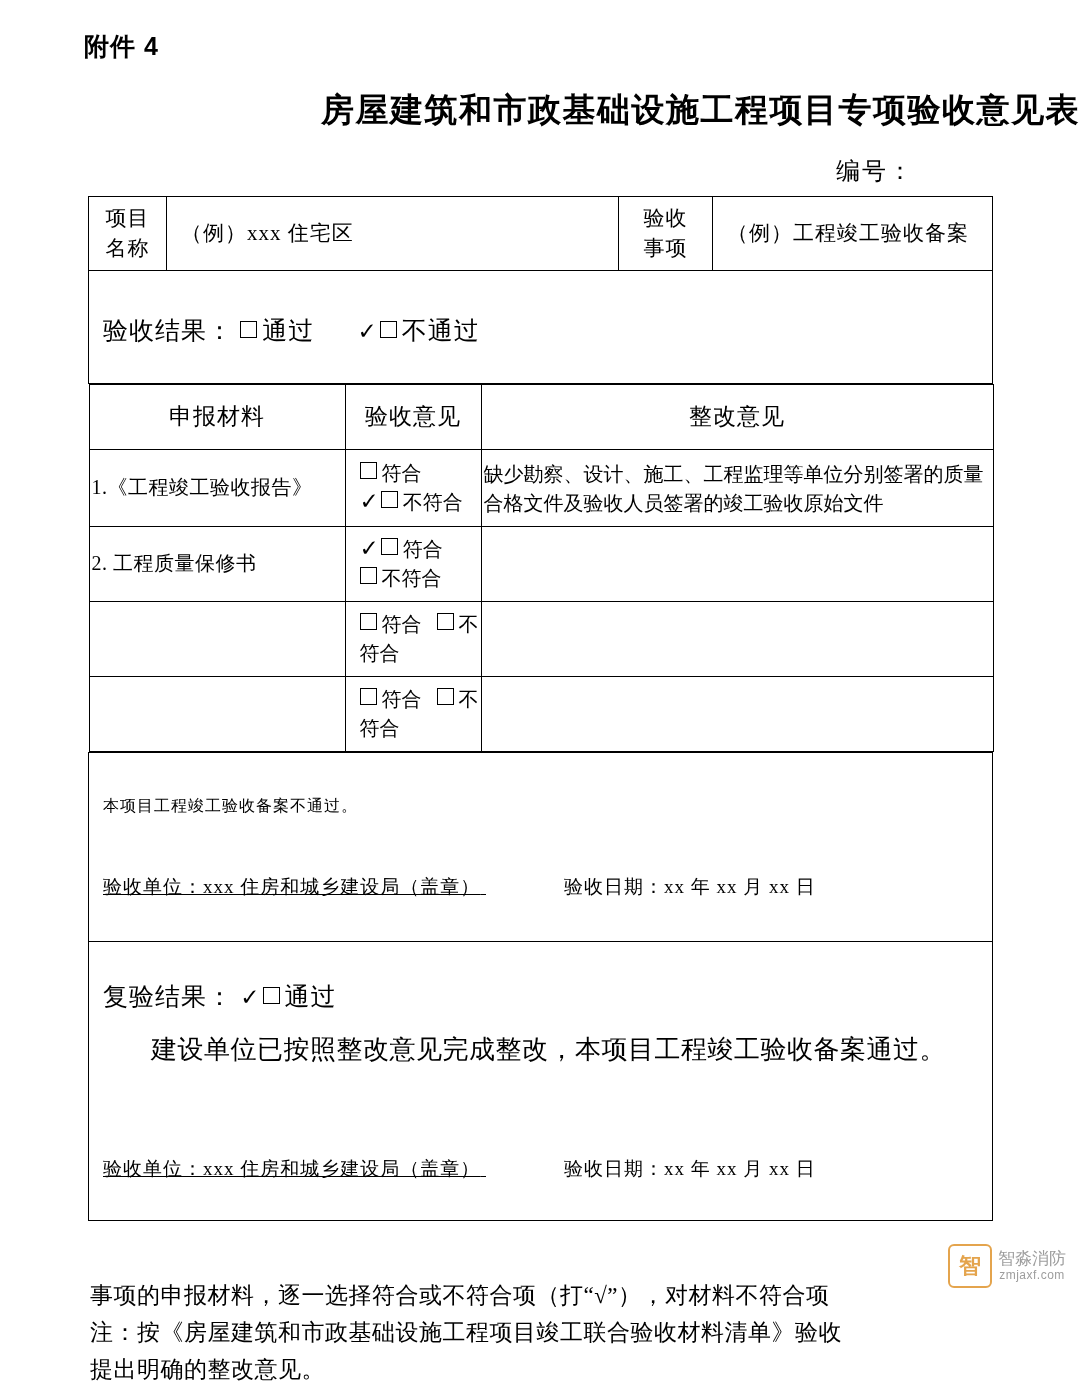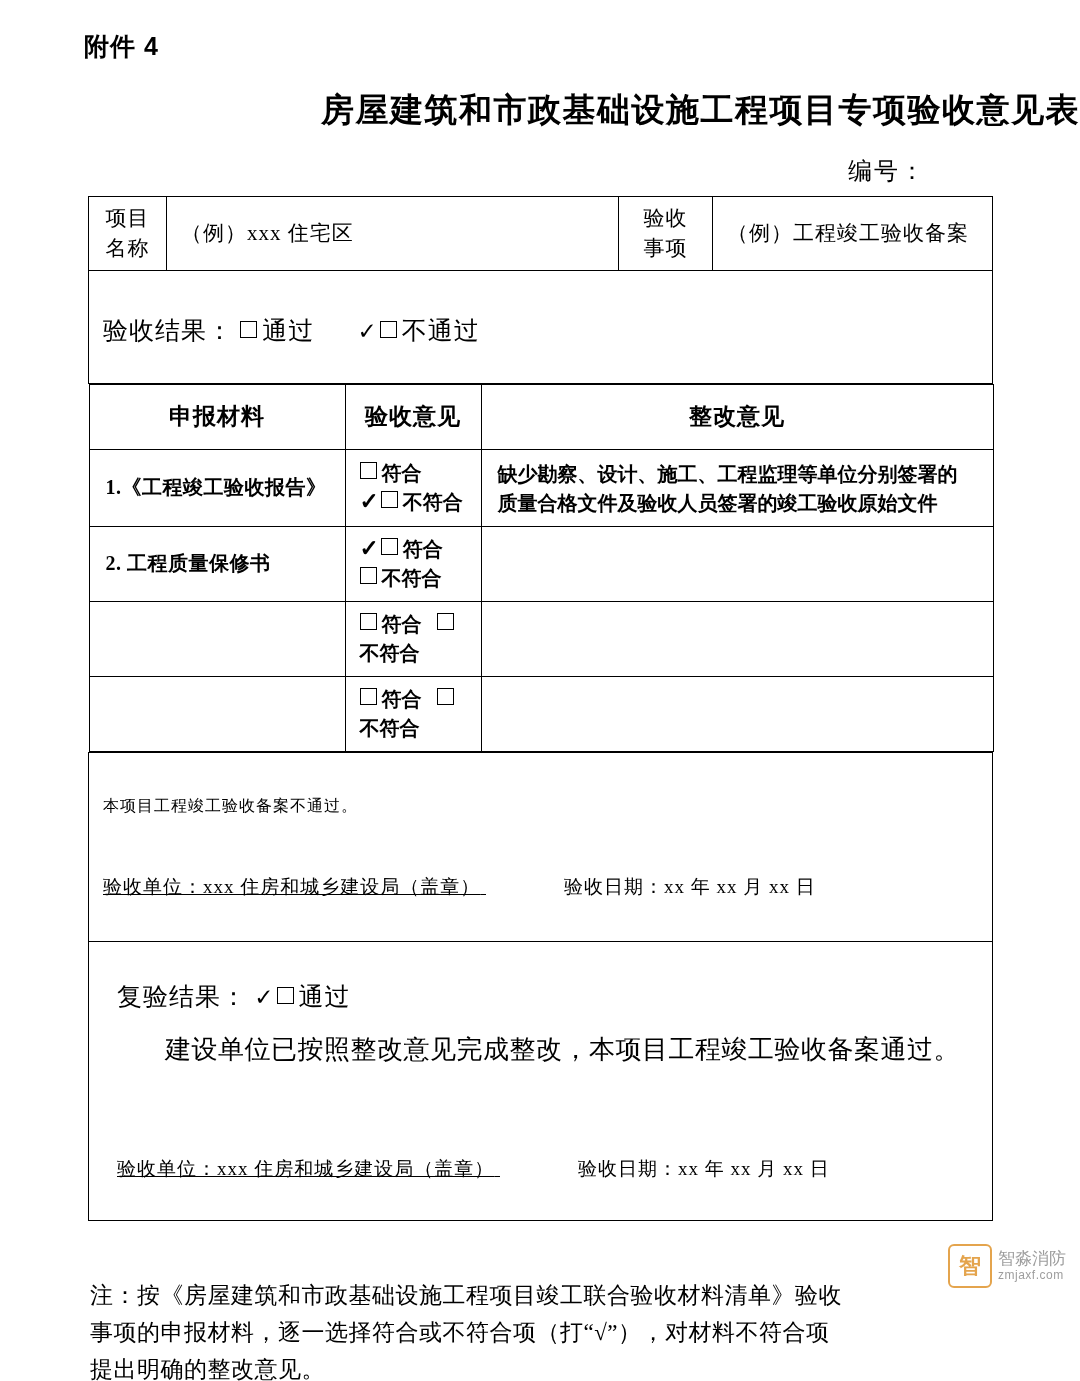--- a/index.html
+++ b/index.html
@@ -37,21 +37,21 @@
     right: 0;
     top: 88px;
     text-align: right;
     font-family: "Liberation Sans", "DejaVu Sans", sans-serif;
     font-weight: bold;
     font-size: 33px;
     letter-spacing: 1.5px;
   }
   .serial-row {
     position: absolute;
-    right: 154px;
+    right: 166px;
     top: 155px;
     font-size: 24px;
     letter-spacing: 2px;
   }
   .tbl-wrap {
     position: absolute;
     left: 88px;
     top: 196px;
     width: 904px;
   }
@@ -111,23 +111,23 @@
     border: none !important;
   }
   table.inner {
     border-collapse: collapse;
     width: 100%;
     table-layout: fixed;
   }
   table.inner td, table.inner th {
     border: 1.5px solid #000;
     font-size: 20px;
-    padding: 8px 16px;
+    padding: 8px 2px;
     vertical-align: middle;
-    font-weight: bold;
+    font-weight: normal;
   }
   table.inner th {
     text-align: center;
     font-size: 23px;
     letter-spacing: 1px;
     height: 48px;
   }
   .mat-cell {
     font-size: 19px;
     line-height: 1.5;
@@ -161,21 +161,21 @@
     margin-top: 56px;
     text-decoration: underline;
   }
   .sign-line .date {
     display: inline-block;
     margin-left: 78px;
   }
   .recheck td {
     height: 246px;
     vertical-align: top;
-    padding: 16px 28px !important;
+    padding: 16px 14px !important;
     margin-left: 27px;
   }
   .recheck-title {
     font-size: 25px;
     letter-spacing: 1px;
   }
   .recheck-body {
     font-size: 26px;
     letter-spacing: 0.5px;
     margin-top: 16px;
@@ -213,20 +213,21 @@
     display: flex;
     align-items: center;
     justify-content: center;
     font-family: "Liberation Sans", "DejaVu Sans", sans-serif;
   }
   .wm-text {
     font-family: "Liberation Sans", "DejaVu Sans", sans-serif;
     color: #8c8c8c;
     font-size: 17px;
     line-height: 1.15;
+    text-align: center;
   }
   .wm-text .sub { font-size: 12px; letter-spacing: 0.5px; }
 </style>
 </head>
 <body>
 
 <div class="page">
 
   <div class="attach-label">附件 4</div>
 
@@ -338,22 +339,22 @@
             <span>验收单位：xxx 住房和城乡建设局（盖章）</span>
             <span class="date">验收日期：xx 年 xx 月 xx 日</span>
           </div>
         </td>
       </tr>
     </tbody>
       </table>
   </div>
 
   <div class="footnote">
+    <span class="ind">事项的申报材料，逐一选择符合或不符合项（打“√”），对材料不符合项</span>
     <span class="ind first">注：按《房屋建筑和市政基础设施工程项目竣工联合验收材料清单》验收</span>
-    <span class="ind">事项的申报材料，逐一选择符合或不符合项（打“√”），对材料不符合项</span>
     <span class="ind">提出明确的整改意见。</span>
   </div>
 
   <div class="watermark">
     <div class="wm-badge">智</div>
     <div class="wm-text">
       <div>智淼消防</div>
       <div class="sub">zmjaxf.com</div>
     </div>
   </div>

